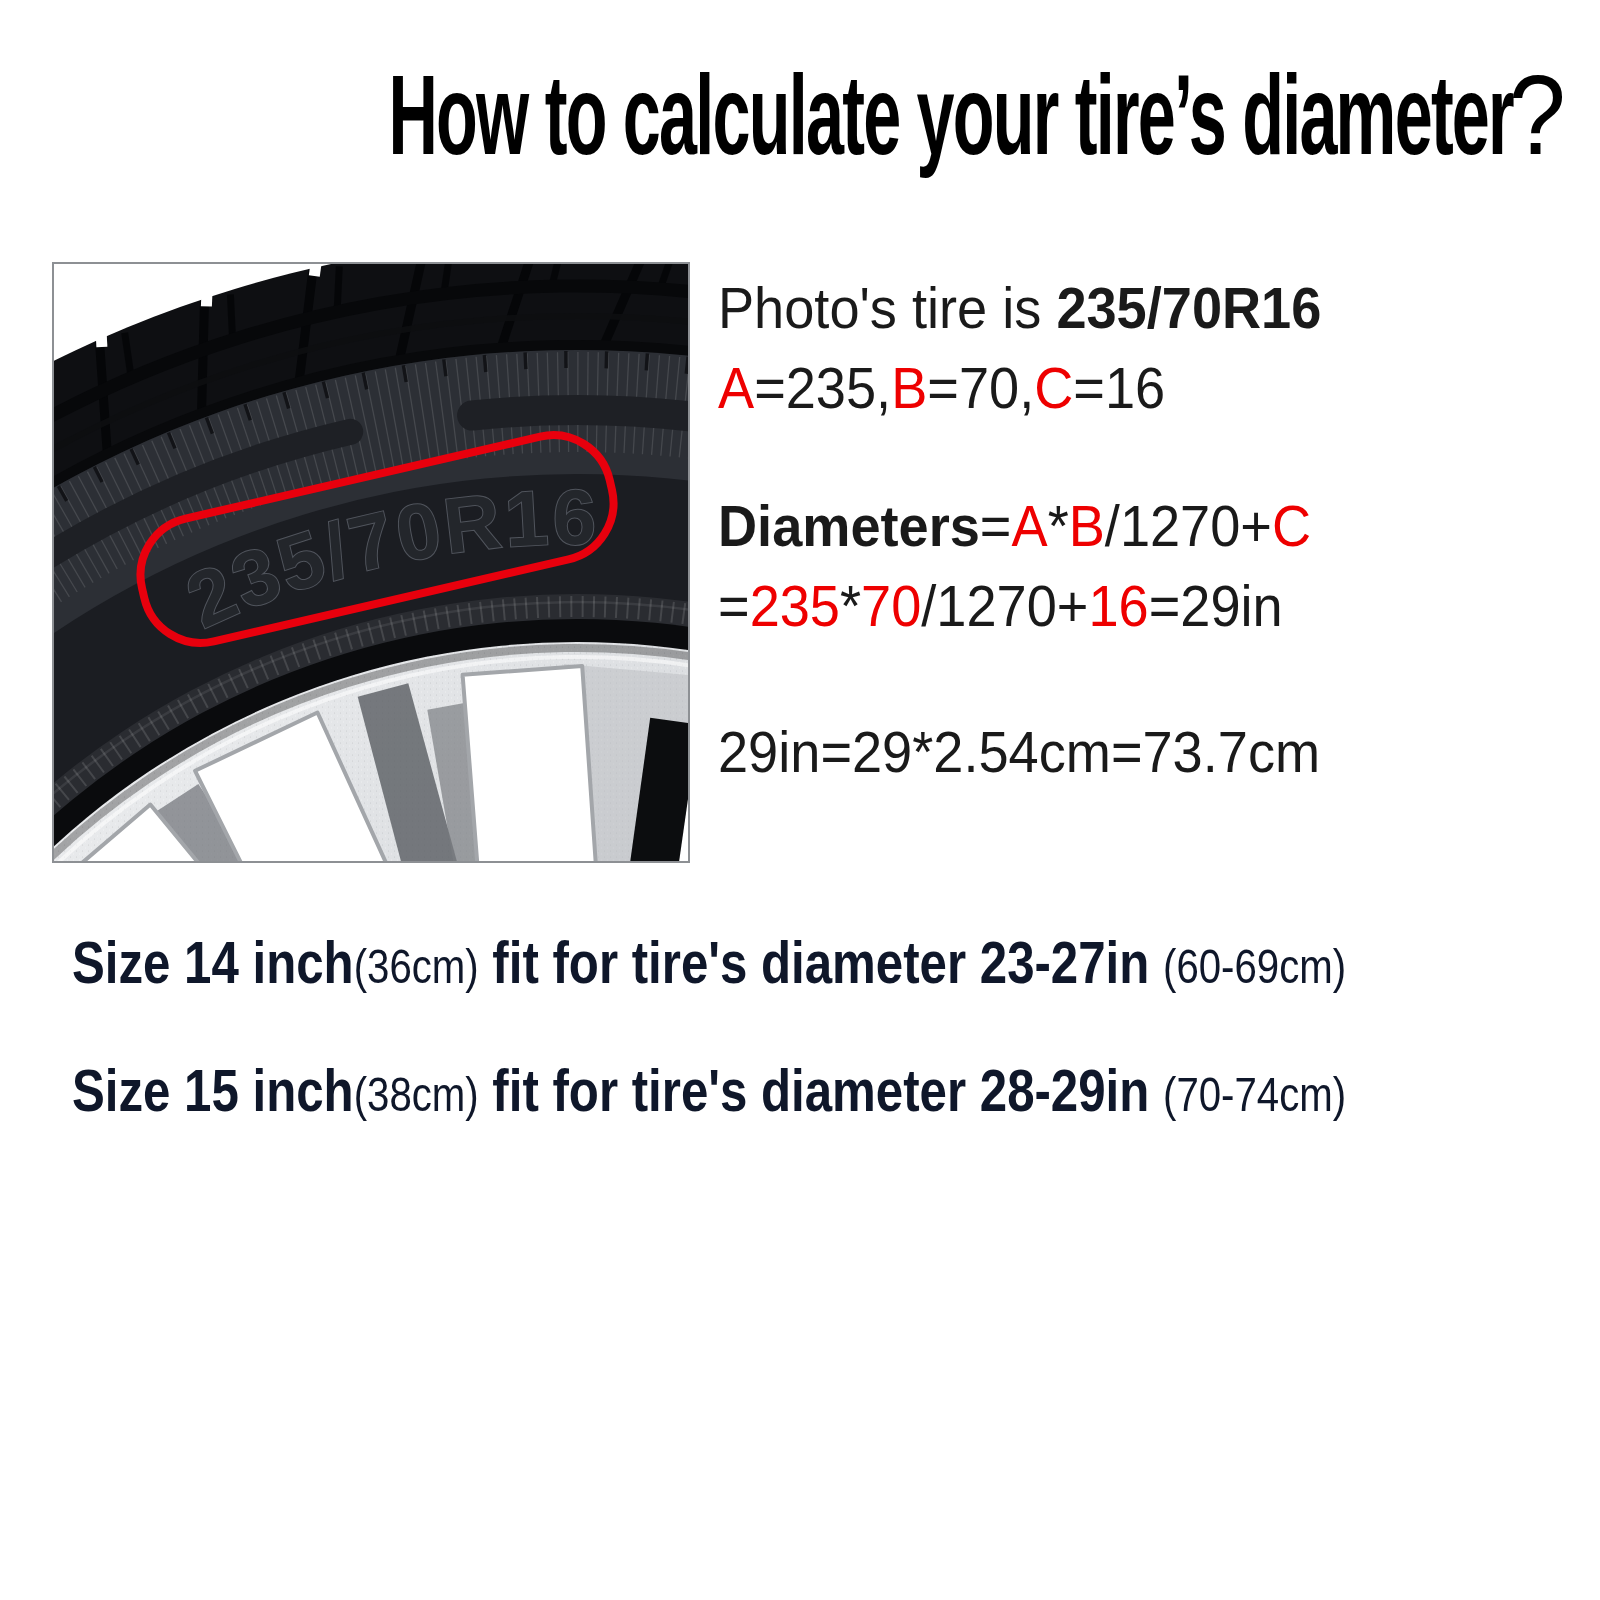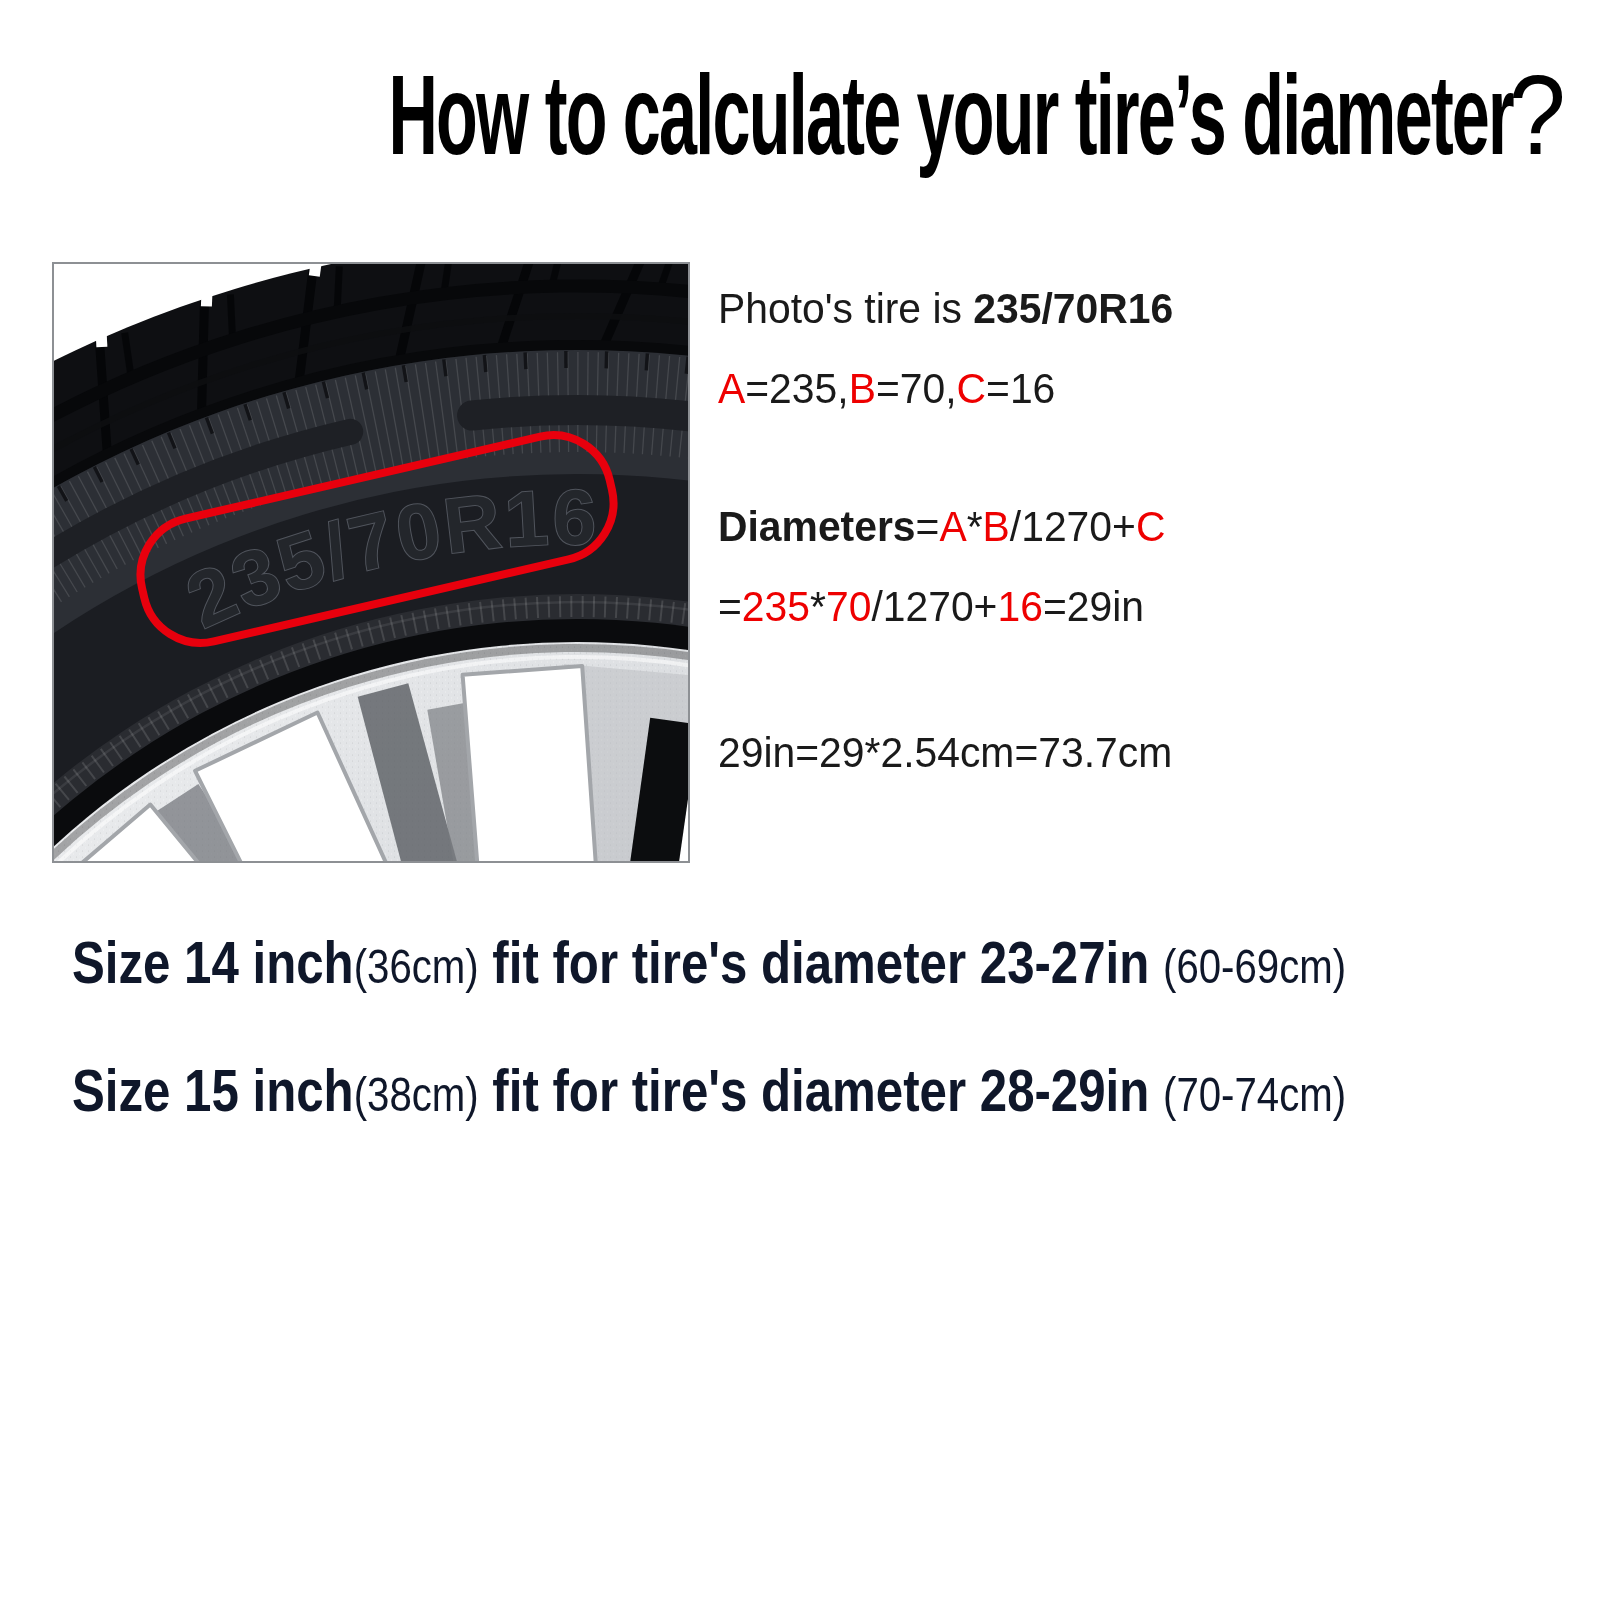--- a/index.html
+++ b/index.html
@@ -13,21 +13,21 @@
   .qmark{display:inline-block;font-weight:400;transform:scaleX(1.5);margin-left:8px;}
 
   
   .photo{position:absolute;left:52px;top:262px;width:634px;height:597px;
          border:2px solid #8d9094;background:#fff;}
   .photo svg{display:block;width:100%;height:100%;}
   .marking-text{font-family:"Liberation Sans",sans-serif;font-size:78px;font-weight:bold;
                 letter-spacing:3px;fill:#23262b;stroke:#50545c;stroke-width:2px;paint-order:stroke;}
 
   
-  .explain{position:absolute;left:718px;top:268px;font-size:43px;line-height:80px;
+  .explain{position:absolute;left:718px;top:268px;font-size:57px;line-height:80px;
            color:#1a1a1a;white-space:nowrap;}
   .explain .line{transform:scaleX(.95);transform-origin:0 50%;}
   .gap-a{margin-top:58px;}
   .gap-b{margin-top:66px;}
   .run{font-weight:400;}
   .run-bold{font-weight:700;}
   .run-red{color:#ee0000;}
 
   
   .sizes{position:absolute;left:40px;top:899px;white-space:nowrap;color:#0f172a;margin-left:32px;}

